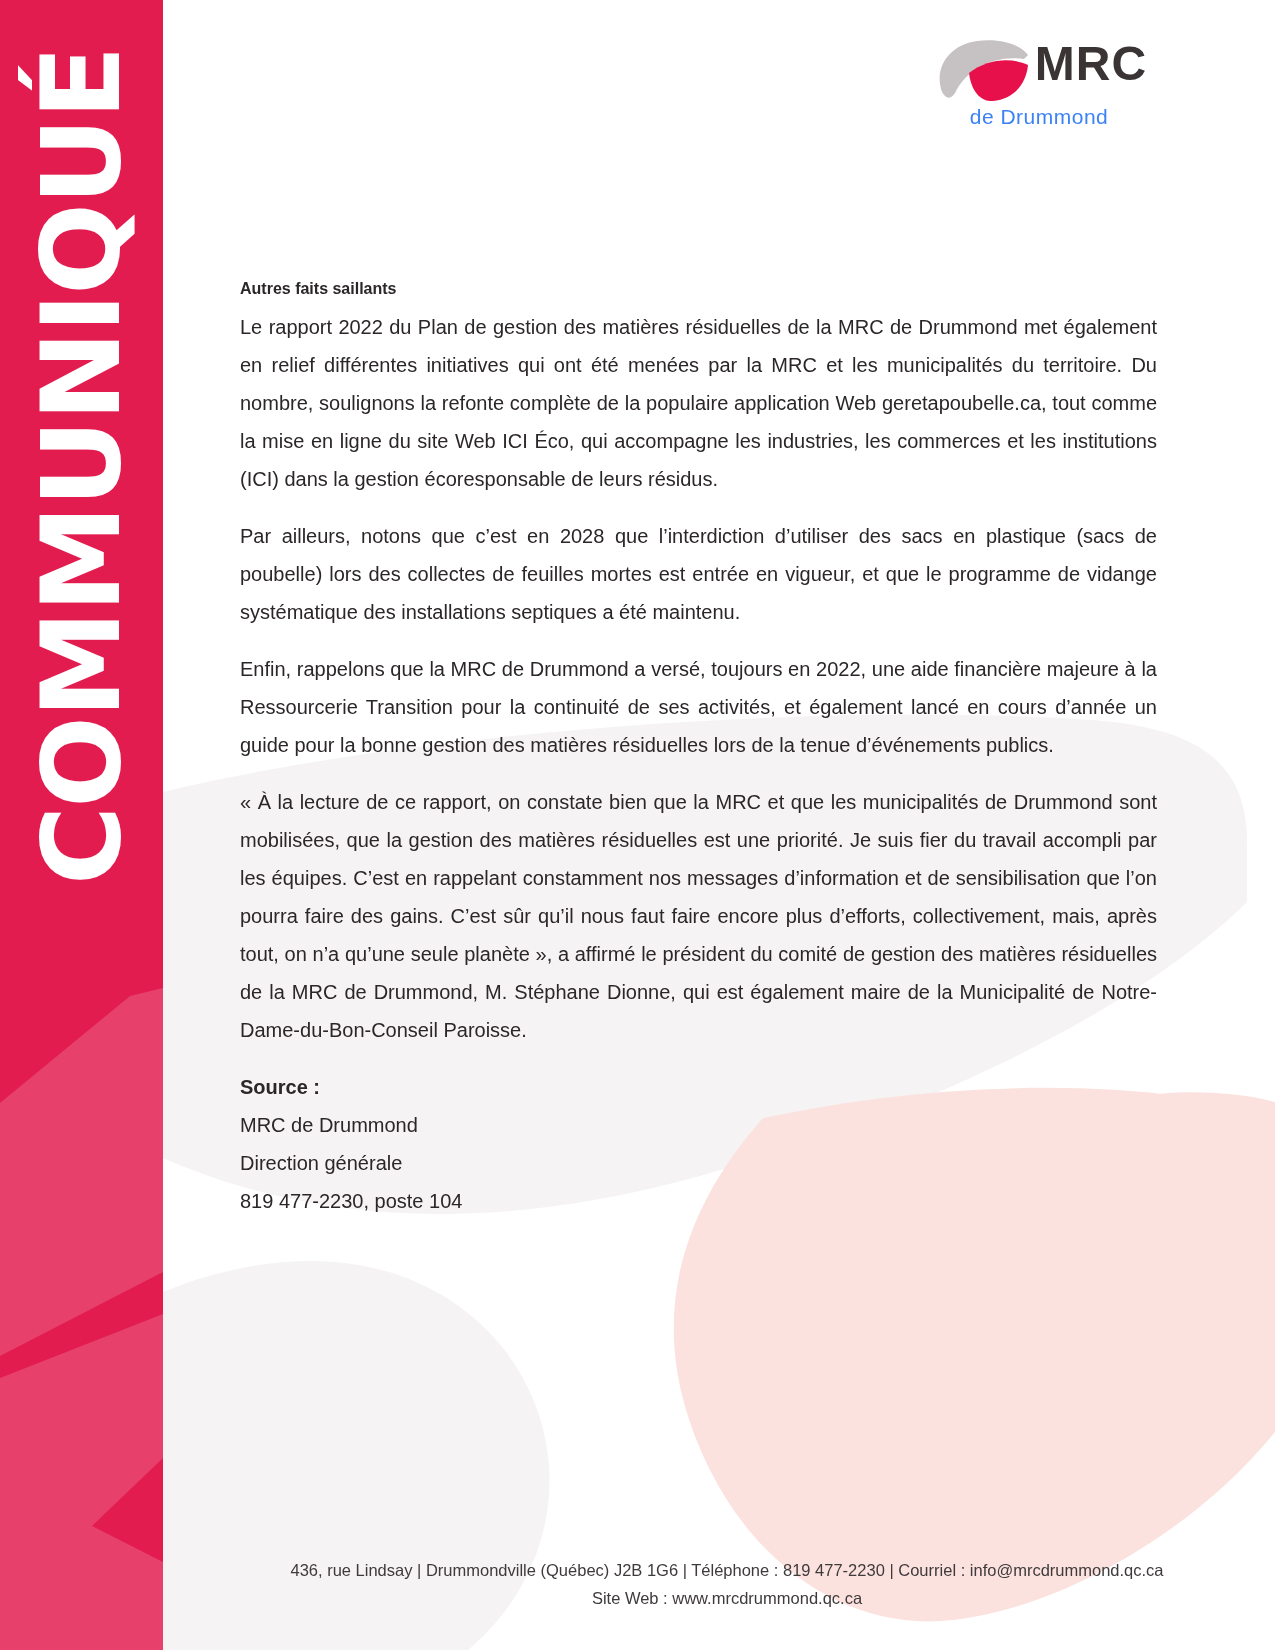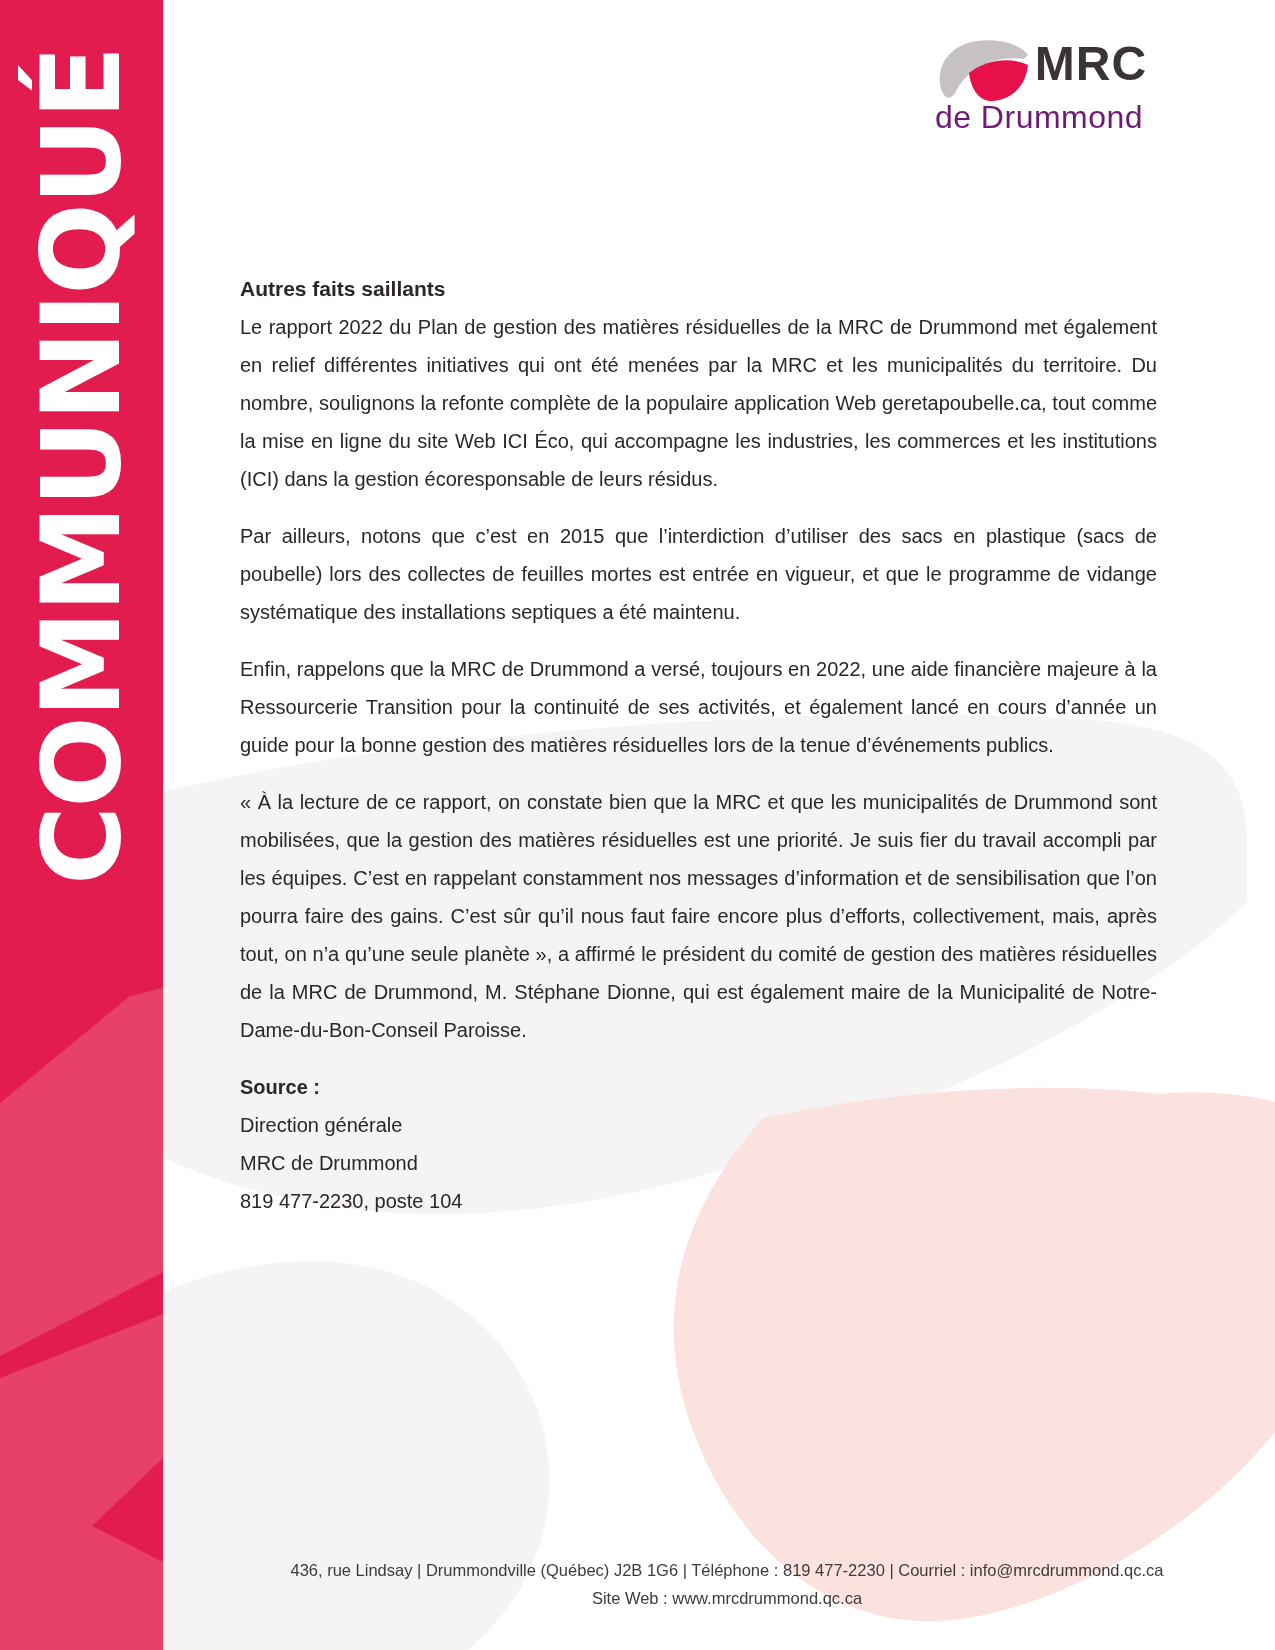--- a/index.html
+++ b/index.html
@@ -39,30 +39,30 @@
     display:flex;flex-direction:column;align-items:center;
   }
   .logo-row{display:flex;align-items:flex-start;}
   .logo-mark{width:100px;height:64px;margin-right:4px;margin-top:4px;}
   .logo-name{
     font-family:"Liberation Sans",sans-serif;font-weight:700;
     font-size:48px;line-height:62px;color:#3a3435;letter-spacing:1px;
   }
   .logo-sub{
     font-family:"Liberation Sans",sans-serif;font-weight:400;
-    font-size:32px;line-height:36px;color:#701a75;margin-top:-2px;
+    font-size:21px;line-height:36px;color:#3b82f6;margin-top:-2px;
     align-self:center;letter-spacing:0.5px;
   }
   
   .article{
     position:absolute;left:240px;top:270px;width:925px;z-index:2;
     font-size:20px;line-height:38px;
   }
   .article h2{
-    margin:0;font-size:21px;line-height:38px;font-weight:700;color:#2b2627;
+    margin:0;font-size:16px;line-height:38px;font-weight:700;color:#2b2627;
   }
   .article p{
     margin:0 8px 19px 0;text-align:justify;font-weight:400;
   }
   .article p.last{margin-bottom:19px;}
   .source-block{margin-top:6px;}
   .source-label{font-weight:700;}
   .source-line{display:block;}
   a.mail{color:#2e6fb7;text-decoration:underline;}
   
@@ -104,28 +104,28 @@
                                  C95,48 82,62 62,64 C48,65 40,52 38,36 Z"></path>
       </svg>
       <span class="logo-name">MRC</span>
     </div>
     <span class="logo-sub">de Drummond</span>
   </div>
 
   <div class="article">
     <h2>Autres faits saillants</h2>
     <p>Le rapport 2022 du Plan de gestion des matières résiduelles de la MRC de Drummond met également en relief différentes initiatives qui ont été menées par la MRC et les municipalités du territoire. Du nombre, soulignons la refonte complète de la populaire application Web geretapoubelle.ca, tout comme la mise en ligne du site Web ICI Éco, qui accompagne les industries, les commerces et les institutions (ICI) dans la gestion écoresponsable de leurs résidus.</p>
-    <p>Par ailleurs, notons que c’est en 2015 que l’interdiction d’utiliser des sacs en plastique (sacs de poubelle) lors des collectes de feuilles mortes est entrée en vigueur, et que le programme de vidange systématique des installations septiques a été maintenu.</p>
+    <p>Par ailleurs, notons que c’est en 2028 que l’interdiction d’utiliser des sacs en plastique (sacs de poubelle) lors des collectes de feuilles mortes est entrée en vigueur, et que le programme de vidange systématique des installations septiques a été maintenu.</p>
     <p>Enfin, rappelons que la MRC de Drummond a versé, toujours en 2022, une aide financière majeure à la Ressourcerie Transition pour la continuité de ses activités, et également lancé en cours d’année un guide pour la bonne gestion des matières résiduelles lors de la tenue d’événements publics.</p>
     <p class="last">« À la lecture de ce rapport, on constate bien que la MRC et que les municipalités de Drummond sont mobilisées, que la gestion des matières résiduelles est une priorité. Je suis fier du travail accompli par les équipes. C’est en rappelant constamment nos messages d’information et de sensibilisation que l’on pourra faire des gains. C’est sûr qu’il nous faut faire encore plus d’efforts, collectivement, mais, après tout, on n’a qu’une seule planète », a affirmé le président du comité de gestion des matières résiduelles de la MRC de Drummond, M. Stéphane Dionne, qui est également maire de la Municipalité de Notre-Dame-du-Bon-Conseil Paroisse.</p>
 
     <div class="source-block">
       <span class="source-line source-label">Source :</span>
+      <span class="source-line">MRC de Drummond</span>
       <span class="source-line">Direction générale</span>
-      <span class="source-line">MRC de Drummond</span>
       <span class="source-line">819 477-2230, poste 104</span>
     </div>
   </div>
 
   <div class="footer">
     <div>436, rue Lindsay | Drummondville (Québec) J2B 1G6 | Téléphone : 819 477-2230 | Courriel : info@mrcdrummond.qc.ca</div>
     <div>Site Web : www.mrcdrummond.qc.ca</div>
   </div>
 
 </div>

